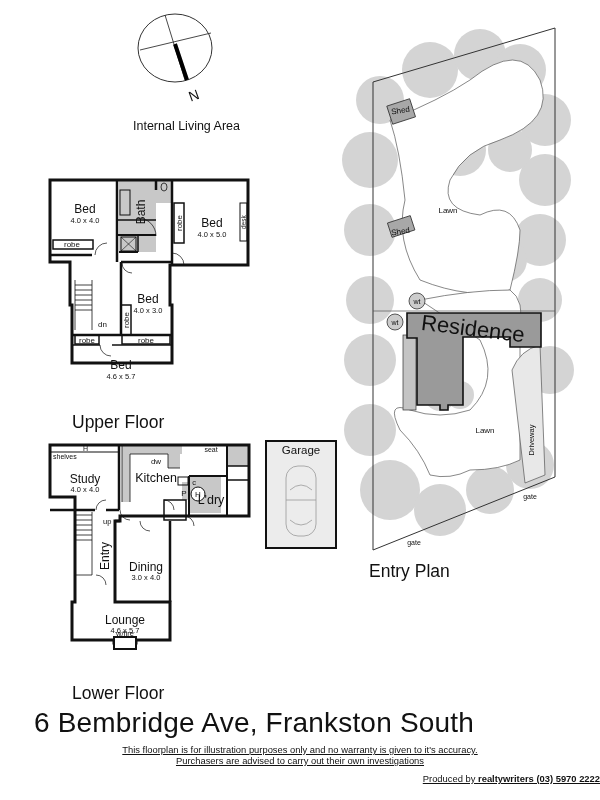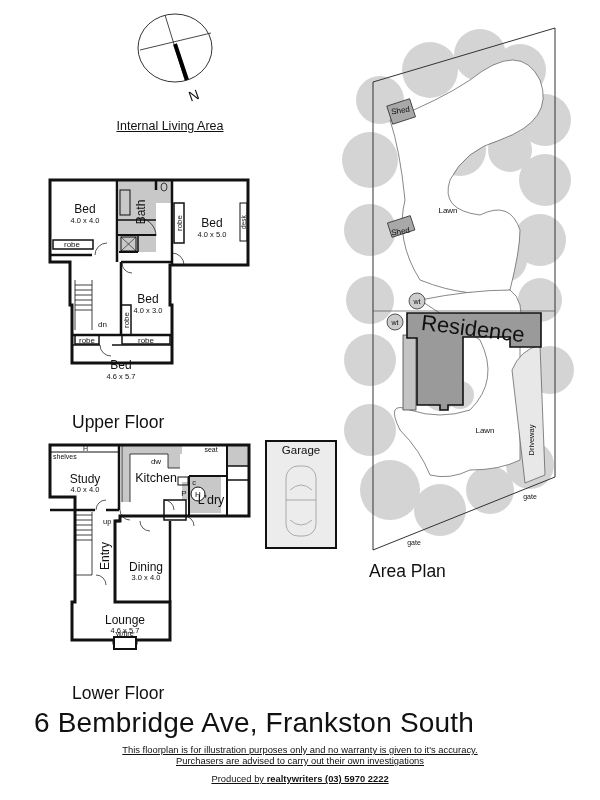--- a/index.html
+++ b/index.html
@@ -2,21 +2,21 @@
 <html><head>
 <meta charset="utf-8">
 <style>
   html,body{margin:0;padding:0;background:#fff;}
   body{width:600px;height:800px;position:relative;overflow:hidden;font-family:"Liberation Sans",sans-serif;color:#111;}
   svg{position:absolute;left:0;top:0;}
   .t{font-family:"Liberation Sans",sans-serif;fill:#111;}
   .title{position:absolute;left:0;width:508px;text-align:center;top:707px;font-size:28px;letter-spacing:0.2px;}
   .disc{position:absolute;left:0;width:600px;text-align:center;font-size:9.4px;line-height:10.5px;text-decoration:underline;}
   .disc b{font-weight:bold;}
-  .area{position:absolute;left:100px;width:140px;text-align:center;top:119px;font-size:12.5px;line-height:14px;text-decoration:underline;}
+  .area{position:absolute;left:100px;width:140px;text-align:right;top:119px;font-size:12.5px;line-height:14px;}
   .fl-label{position:absolute;font-size:17.5px;margin-top:8px;}
 </style>
 </head>
 <body>
 
 <svg width="600" height="800">
   <g>
     <ellipse cx="175" cy="48" rx="37" ry="34" fill="none" stroke="#333" stroke-width="1"></ellipse>
     <line x1="165" y1="15" x2="185" y2="80" stroke="#333" stroke-width="0.9"></line>
     <line x1="140" y1="50" x2="211" y2="33" stroke="#333" stroke-width="0.9"></line>
@@ -227,18 +227,18 @@
   <text class="t" x="530" y="499" font-size="7" text-anchor="middle">gate</text>
   <text class="t" x="414" y="545" font-size="7" text-anchor="middle">gate</text>
 </svg>
 
 <div class="area">
   <div>Internal Living Area</div>
 </div>
 
 <div class="fl-label" style="left:72px;top:404px;">Upper Floor</div>
 <div class="fl-label" style="left:72px;top:675px;">Lower Floor</div>
-<div class="fl-label" style="left:369px;top:553px;">Area Plan</div>
+<div class="fl-label" style="left:369px;top:553px;">Entry Plan</div>
 
 <div class="title">6 Bembridge Ave, Frankston South</div>
 <div class="disc" style="top:745px;">This floorplan is for illustration purposes only and no warranty is given to it's accuracy.</div>
 <div class="disc" style="top:756px;">Purchasers are advised to carry out their own investigations</div>
-<div class="disc" style="top:774px;"><span>Produced by </span><b>realtywriters (03) 5970 2222</b></div>
+<div class="disc" style="top:774px;text-align:right;"><span>Produced by </span><b>realtywriters (03) 5970 2222</b></div>
 
 </body></html>

